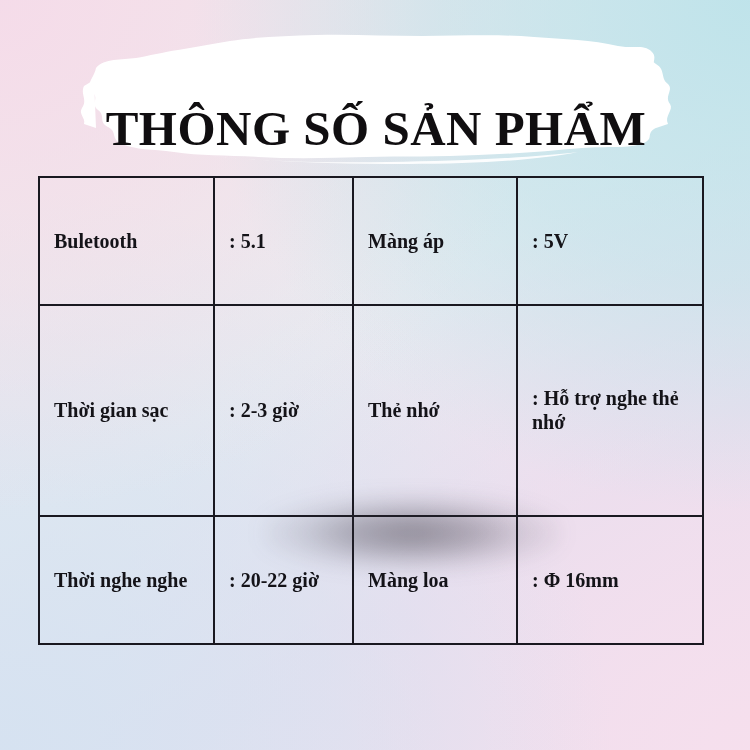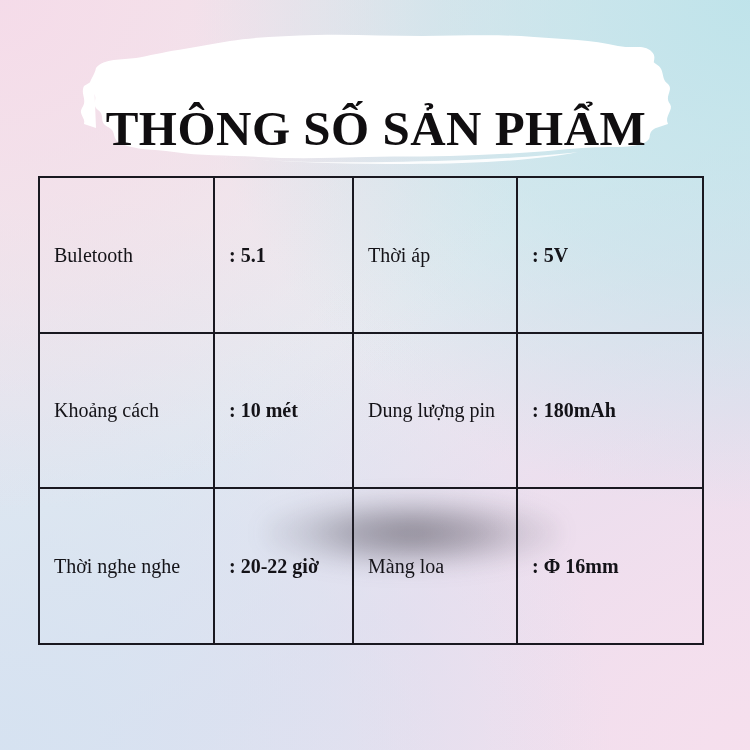--- a/index.html
+++ b/index.html
@@ -79,21 +79,21 @@
   table.spec-table td {
     border: 2px solid #191820;
     padding: 6px 12px 6px 14px;
     vertical-align: middle;
     font-size: 20px;
     line-height: 1.22;
     color: #141318;
     background: transparent;
   }
   td.key-cell {
-    font-weight: 400;
+    font-weight: 700;
     font-size: 20px;
   }
   td.val-cell {
     font-weight: 700;
     font-size: 20.5px;
   }
   
   col.c1 { width: 175px; }
   col.c2 { width: 139px; }
   col.c3 { width: 164px; }
@@ -166,28 +166,28 @@
       <colgroup>
         <col class="c1">
           <col class="c2">
           <col class="c3">
           <col class="c4">
       </colgroup>
       <tbody>
         <tr>
           <td class="key-cell">Buletooth</td>
           <td class="val-cell">: 5.1</td>
-          <td class="key-cell">Thời áp</td>
+          <td class="key-cell">Màng áp</td>
           <td class="val-cell">: 5V</td>
         </tr>
         <tr>
-          <td class="key-cell">Khoảng cách</td>
-          <td class="val-cell">: 10 mét</td>
-          <td class="key-cell">Dung lượng pin</td>
-          <td class="val-cell">: 180mAh</td>
+          <td class="key-cell">Thời gian sạc</td>
+          <td class="val-cell">: 2-3 giờ</td>
+          <td class="key-cell">Thẻ nhớ</td>
+          <td class="val-cell">: Hỗ trợ nghe thẻ nhớ</td>
         </tr>
         <tr>
           <td class="key-cell">Thời nghe nghe</td>
           <td class="val-cell">: 20-22 giờ</td>
           <td class="key-cell">Màng loa</td>
           <td class="val-cell">: Φ 16mm</td>
         </tr>
       </tbody>
     </table>
   </div>

